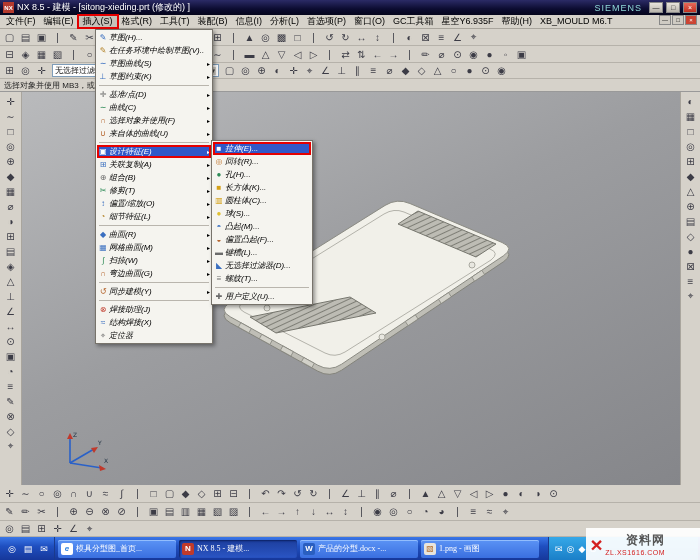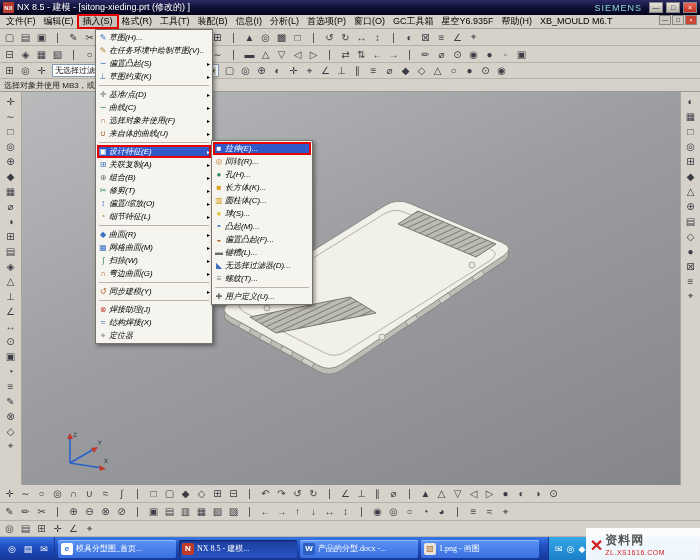--- a/index.html
+++ b/index.html
@@ -67,21 +67,21 @@
   .task.word .ticon { background:#2a5fc0; color:#fff; }
   .task.paint .ticon { background:#e8e4dc; color:#b06a2a; }
   .task.ie .ticon { background:#fff; color:#2a7fe0; font-style:italic; }
   .tlabel { white-space:nowrap; overflow:hidden;font-family:Liberation Serif, serif; }
   .tray { margin-left:auto; height:23px; background:linear-gradient(#35a8e8,#1a7fc8); border-left:1px solid #1a3a8c; display:flex; align-items:center; gap:4px; padding:0 6px; width:150px; }
   .trayicon { font-size:9px; color:#fff; }
 
   
   .watermark { position:absolute; right:0; bottom:0; width:114px; height:32px; background:rgba(255,255,255,.93); z-index:80; display:flex; align-items:center; gap:3px; padding:0 4px; }
   .wm-logo { color:#d42020; font-size:21px; font-weight:bold; font-style:italic; line-height:1; }
-  .wm-name { font-size:12px; font-weight:bold; color:#555; letter-spacing:1px; }
+  .wm-name { font-size:12px; font-weight:bold; color:#555; letter-spacing:1px;text-align:right; }
   .wm-url { font-size:7px; color:#d42020; letter-spacing:.5px; }
 </style>
 </head>
 <body>
 
 <div class="screen">
 
   <div class="titlebar">
     <span class="appicon">NX</span>
     <span class="wtitle">NX 8.5 - 建模 - [sitong-xieding.prt (修改的) ]</span>
@@ -448,21 +448,21 @@
         <span class="lbl">草图(H)...</span>
         <span class="arr"></span>
       </div>
       <div class="mi">
         <span class="ic" style="color: rgb(181, 134, 46);">✎</span>
         <span class="lbl">在任务环境中绘制草图(V)...</span>
         <span class="arr"></span>
       </div>
       <div class="mi">
         <span class="ic" style="color: rgb(58, 111, 192);">∼</span>
-        <span class="lbl">偏置凸起(S)</span>
+        <span class="lbl">草图曲线(S)</span>
         <span class="arr">▸</span>
       </div>
       <div class="mi">
         <span class="ic" style="color: rgb(58, 111, 192);">⊥</span>
         <span class="lbl">草图约束(K)</span>
         <span class="arr">▸</span>
       </div>
       <div class="mi sep">
         
         

